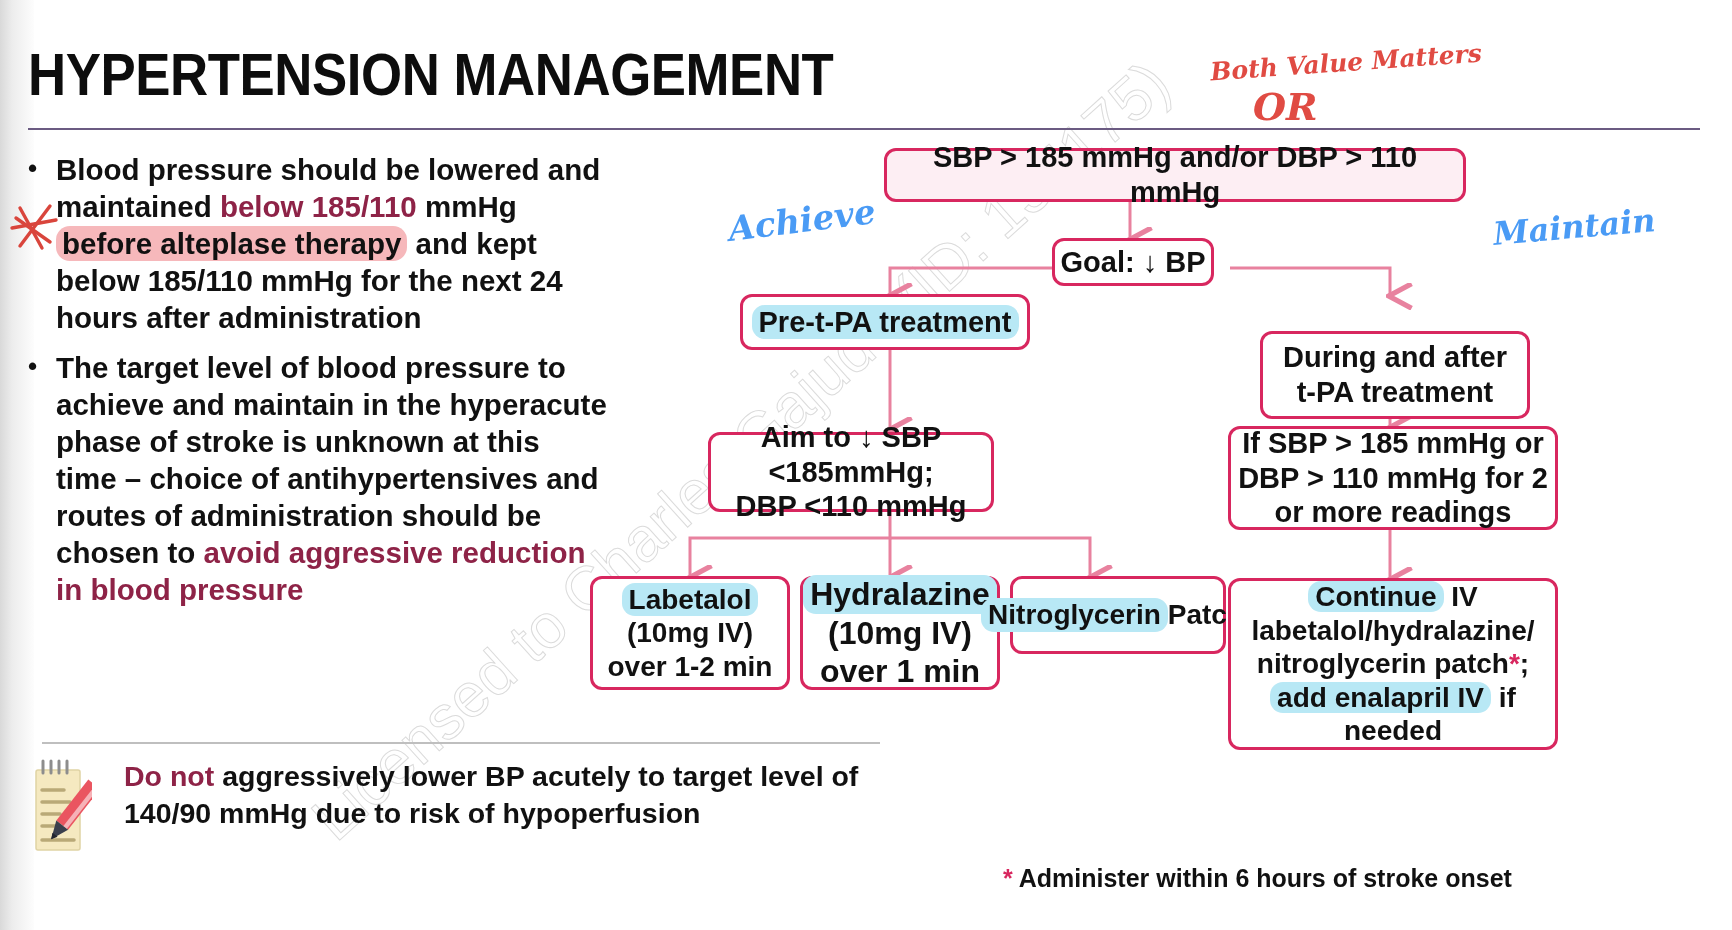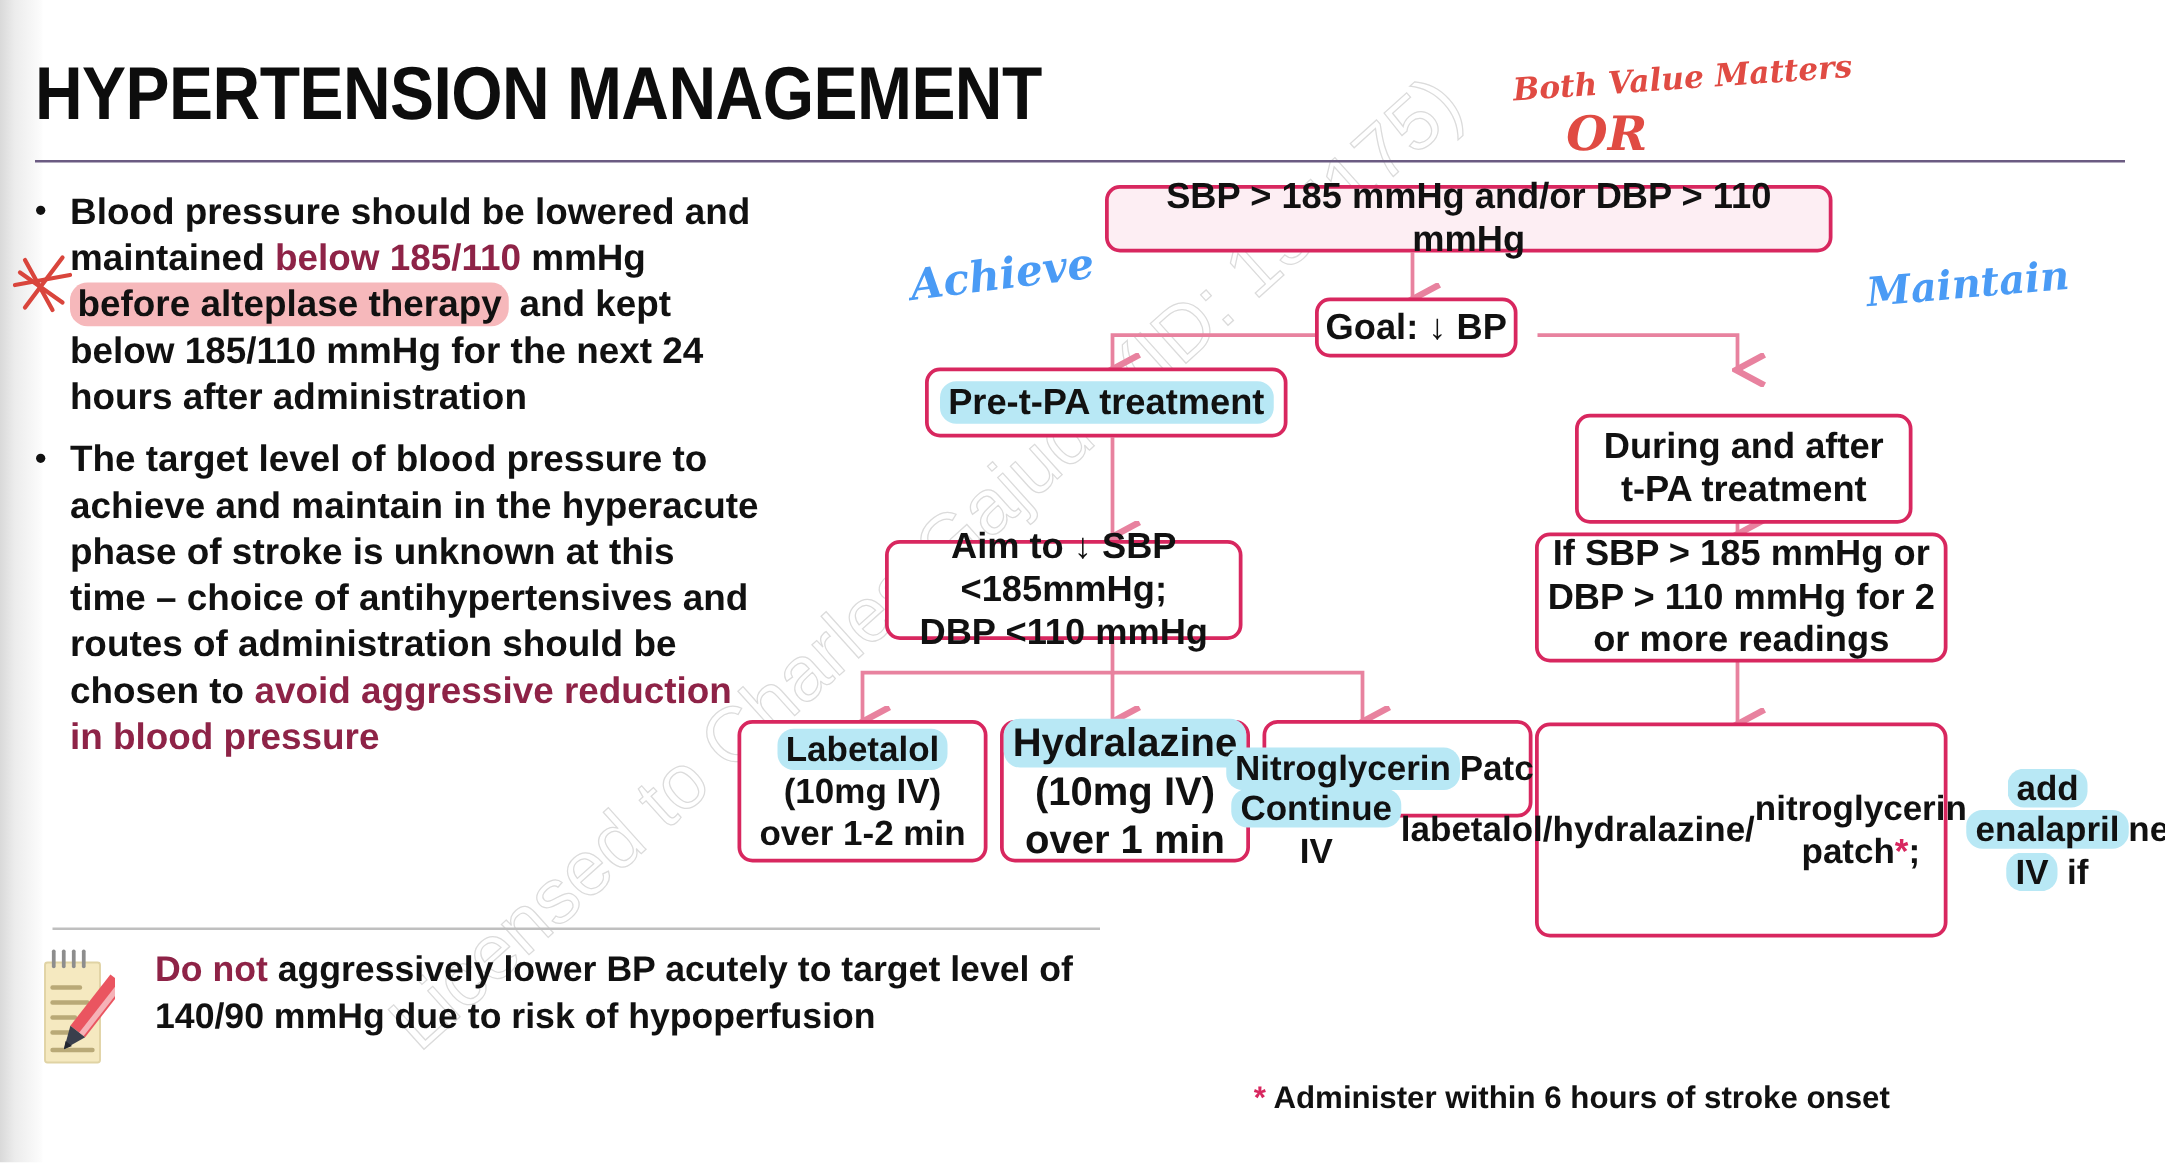--- a/index.html
+++ b/index.html
@@ -224,21 +224,21 @@
       <span class="hl-cyan">Hydralazine</span>
       <span style="white-space:pre-line">(10mg IV)
 over 1 min</span>
     </div>
 
     <div class="node" style="left:450px;top:436px;width:216px;height:78px;font-size:28px;">
       <span class="hl-cyan">Nitroglycerin</span>
       <span><span>Patch</span><span class="ast">*</span></span>
     </div>
 
-    <div class="node" style="left:668px;top:438px;width:330px;height:172px;font-size:28px;flex-direction:row;padding:4px 8px;">
+    <div class="node" style="left:668px;top:438px;width:330px;height:172px;font-size:28px;flex-direction:column;padding:4px 8px;">
       <div><span class="hl-cyan">Continue</span><span> IV</span></div>
       <div>labetalol/hydralazine/</div>
       <div><span>nitroglycerin patch</span><span class="ast">*</span>;</div>
       <div><span class="hl-cyan">add enalapril IV</span><span> if</span></div>
       <div>needed</div>
     </div>
   </div>
 
   <div class="footnote">
     <span class="ast">*</span><span> Administer within 6 hours of stroke onset</span>

